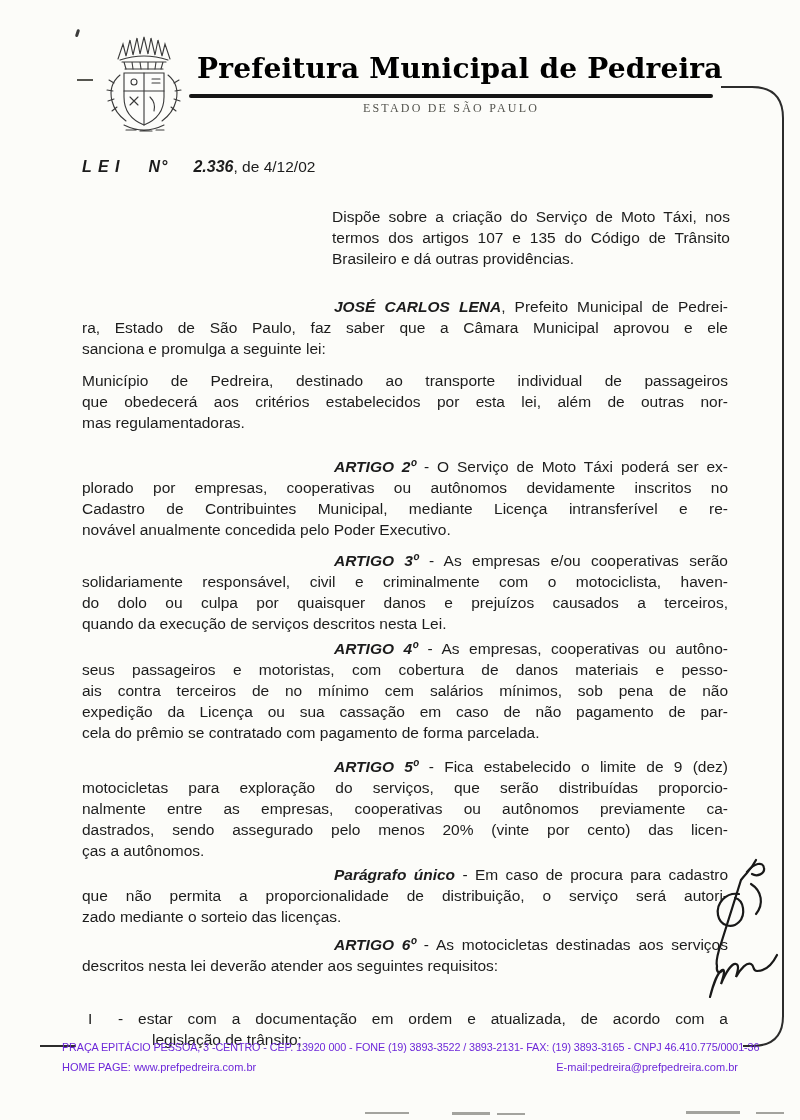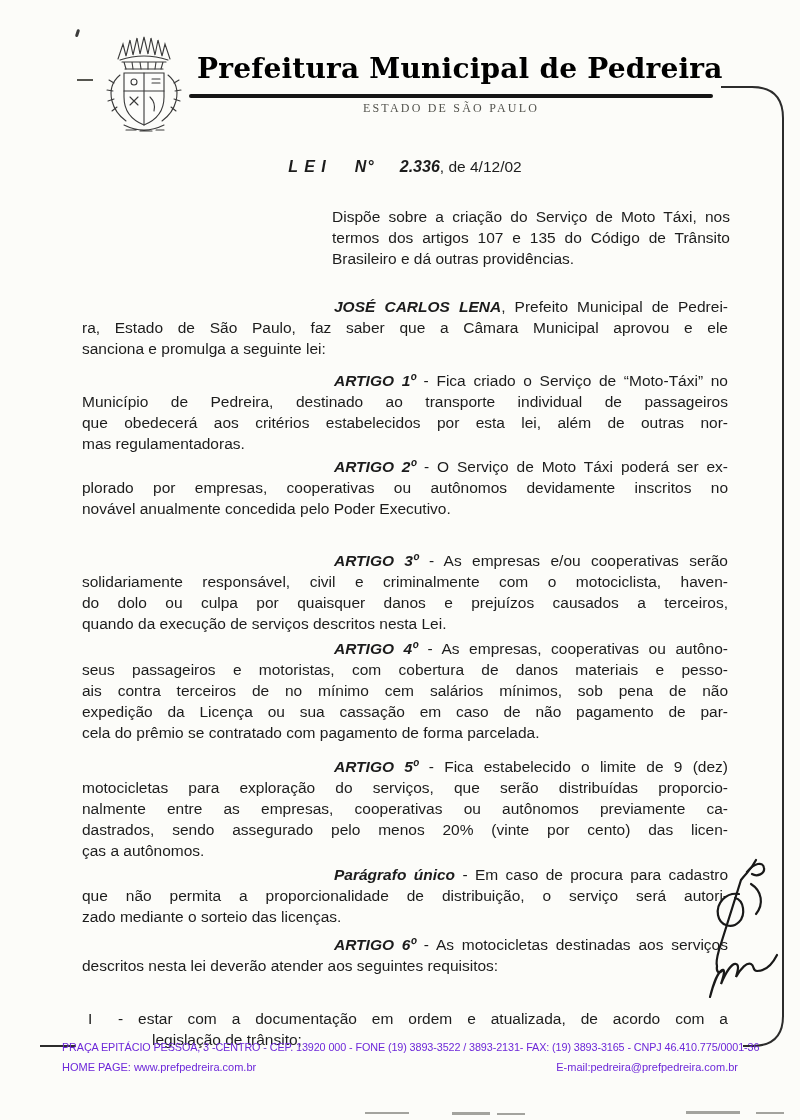--- a/index.html
+++ b/index.html
@@ -81,46 +81,46 @@
   <div class="title-rule"></div>
   <div class="masthead-subtitle">ESTADO DE SÃO PAULO</div>
 
   <svg class="overlay" viewBox="0 0 800 1120">
     <path d="M721,87 H752 Q783,87 783,118 V1016 Q783,1046 752,1046 H743" stroke="#2c2c2c" stroke-width="2" fill="none"></path>
     <path d="M40,1046 H76" stroke="#2c2c2c" stroke-width="2" fill="none"></path>
   </svg>
 
   <div class="col">
 
-    <div class="lei" style="top:158px;text-align:center;">
+    <div class="lei" style="top:158px;">
       <span class="bi">L E I</span><span class="bi nlab">N°</span><span class="bi num">2.336</span><span class="datesfx">, de 4/12/02</span>
     </div>
 
     <div class="ementa" style="top:206px;">
       <div class="ln">Dispõe sobre a criação do Serviço de Moto Táxi, nos</div>
       <div class="ln">termos dos artigos 107 e 135 do Código de Trânsito</div>
       <div class="ln last">Brasileiro e dá outras providências.</div>
     </div>
 
     <div style="top:296px;">
       <div class="ln first"><span class="bi">JOSÉ CARLOS LENA</span><span>, Prefeito Municipal de Pedrei-</span></div>
       <div class="ln">ra, Estado de São Paulo, faz saber que a Câmara Municipal aprovou e ele</div>
       <div class="ln last">sanciona e promulga a seguinte lei:</div>
     </div>
 
     <div style="top:370px;">
-      <div class="ln first"><span class="bi">ARTIGO 1º</span><span> - Fica criado o Serviço de “Moto-Táxi” no</span></div>
       <div class="ln">Município de Pedreira, destinado ao transporte individual de passageiros</div>
       <div class="ln">que obedecerá aos critérios estabelecidos por esta lei, além de outras nor-</div>
       <div class="ln last">mas regulamentadoras.</div>
     </div>
 
     <div style="top:456px;">
       <div class="ln first"><span class="bi">ARTIGO 2º</span><span> - O Serviço de Moto Táxi poderá ser ex-</span></div>
       <div class="ln">plorado por empresas, cooperativas ou autônomos devidamente inscritos no</div>
+      <div class="ln">Cadastro de Contribuintes Municipal, mediante Licença intransferível e re-</div>
       <div class="ln last">novável anualmente concedida pelo Poder Executivo.</div>
     </div>
 
     <div style="top:550px;">
       <div class="ln first"><span class="bi">ARTIGO 3º</span><span> - As empresas e/ou cooperativas serão</span></div>
       <div class="ln">solidariamente responsável, civil e criminalmente com o motociclista, haven-</div>
       <div class="ln">do dolo ou culpa por quaisquer danos e prejuízos causados a terceiros,</div>
       <div class="ln last">quando da execução de serviços descritos nesta Lei.</div>
     </div>
 

